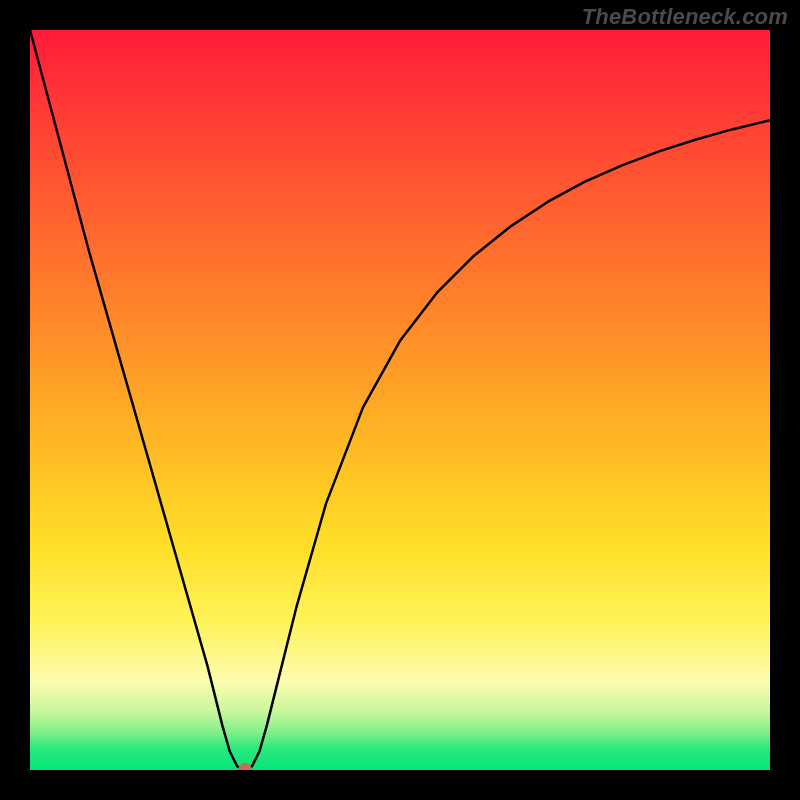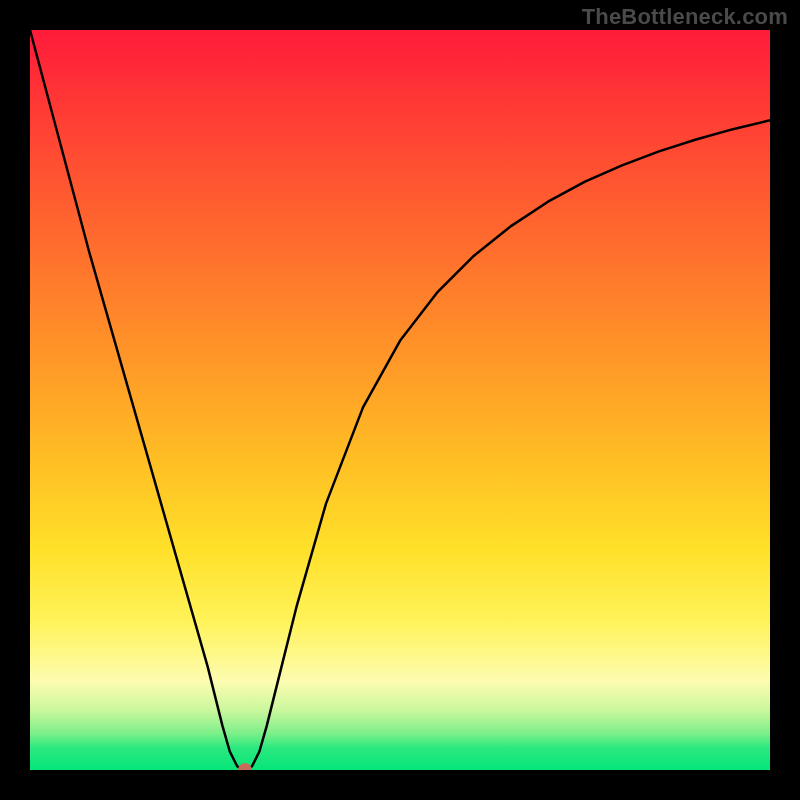--- a/index.html
+++ b/index.html
@@ -19,20 +19,21 @@
   }
   .watermark {
     position: absolute;
     top: 4px;
     right: 12px;
     color: #4a4a4a;
     font-size: 22px;
     font-weight: 600;
     letter-spacing: 0.2px;
     z-index: 5;
+    font-style: italic;
   }
   .plot-area {
     position: absolute;
     left: 30px;
     top: 30px;
     width: 740px;
     height: 740px;
     overflow: hidden;
   }
   .gradient {

